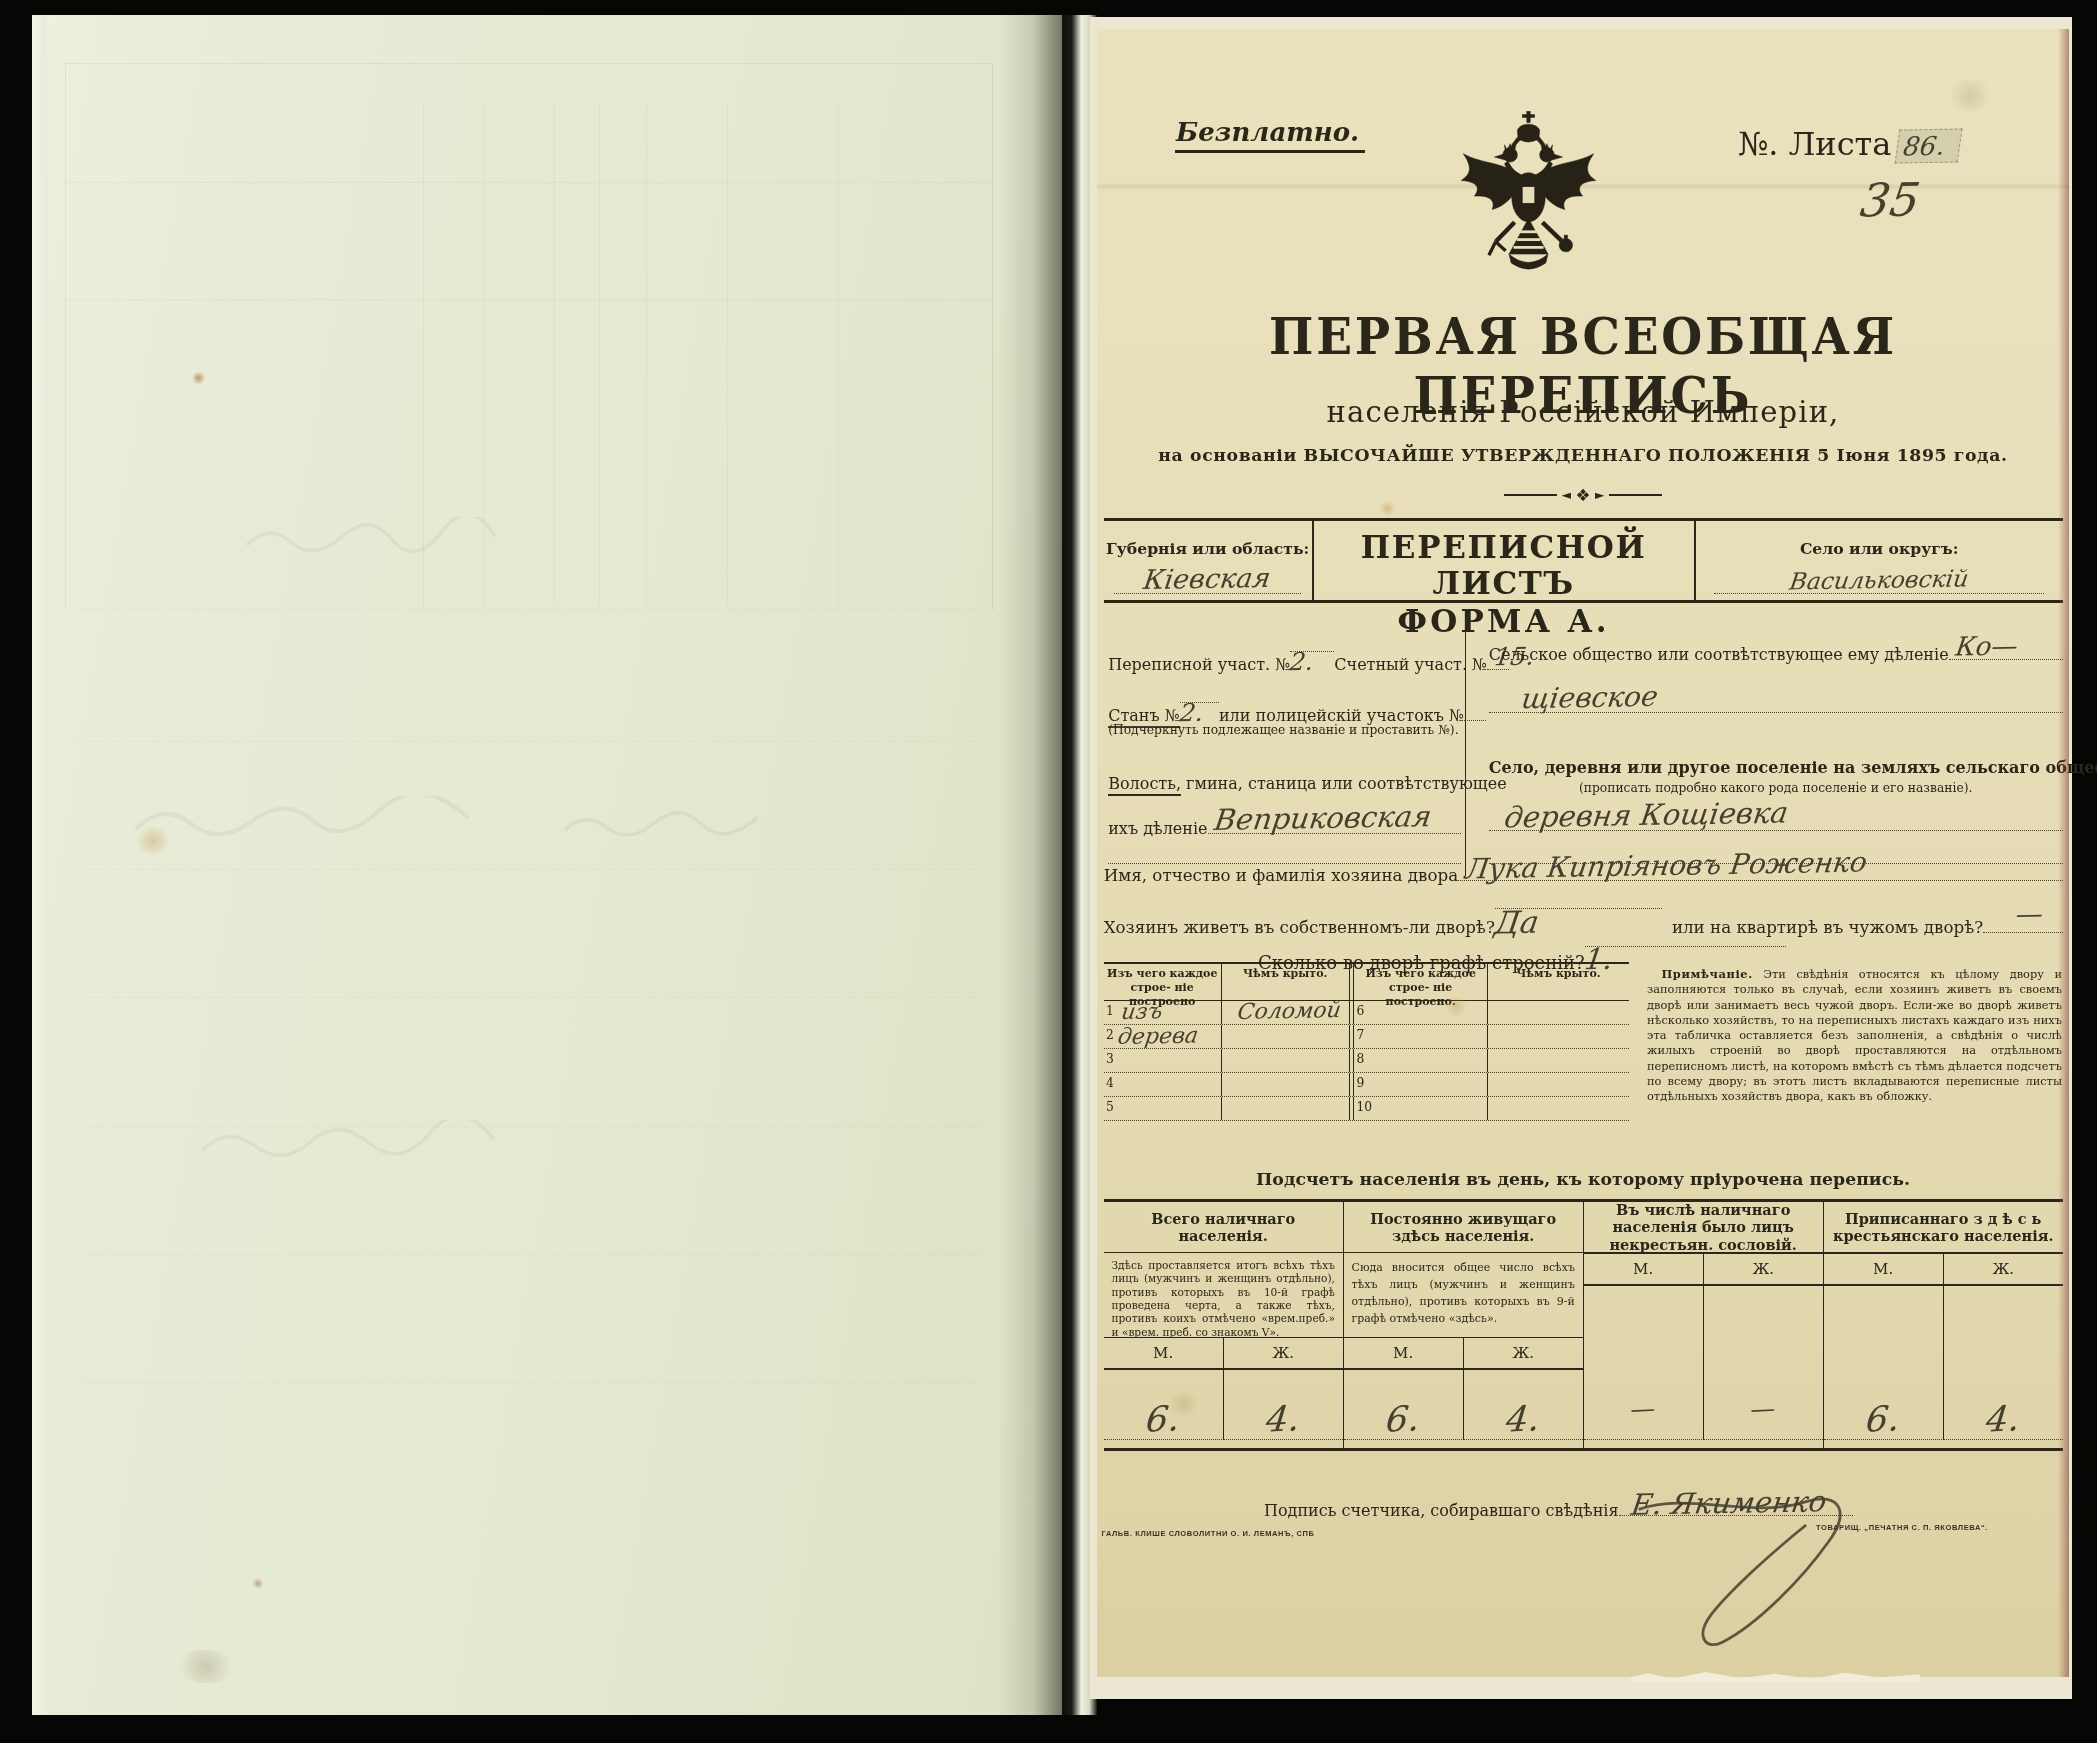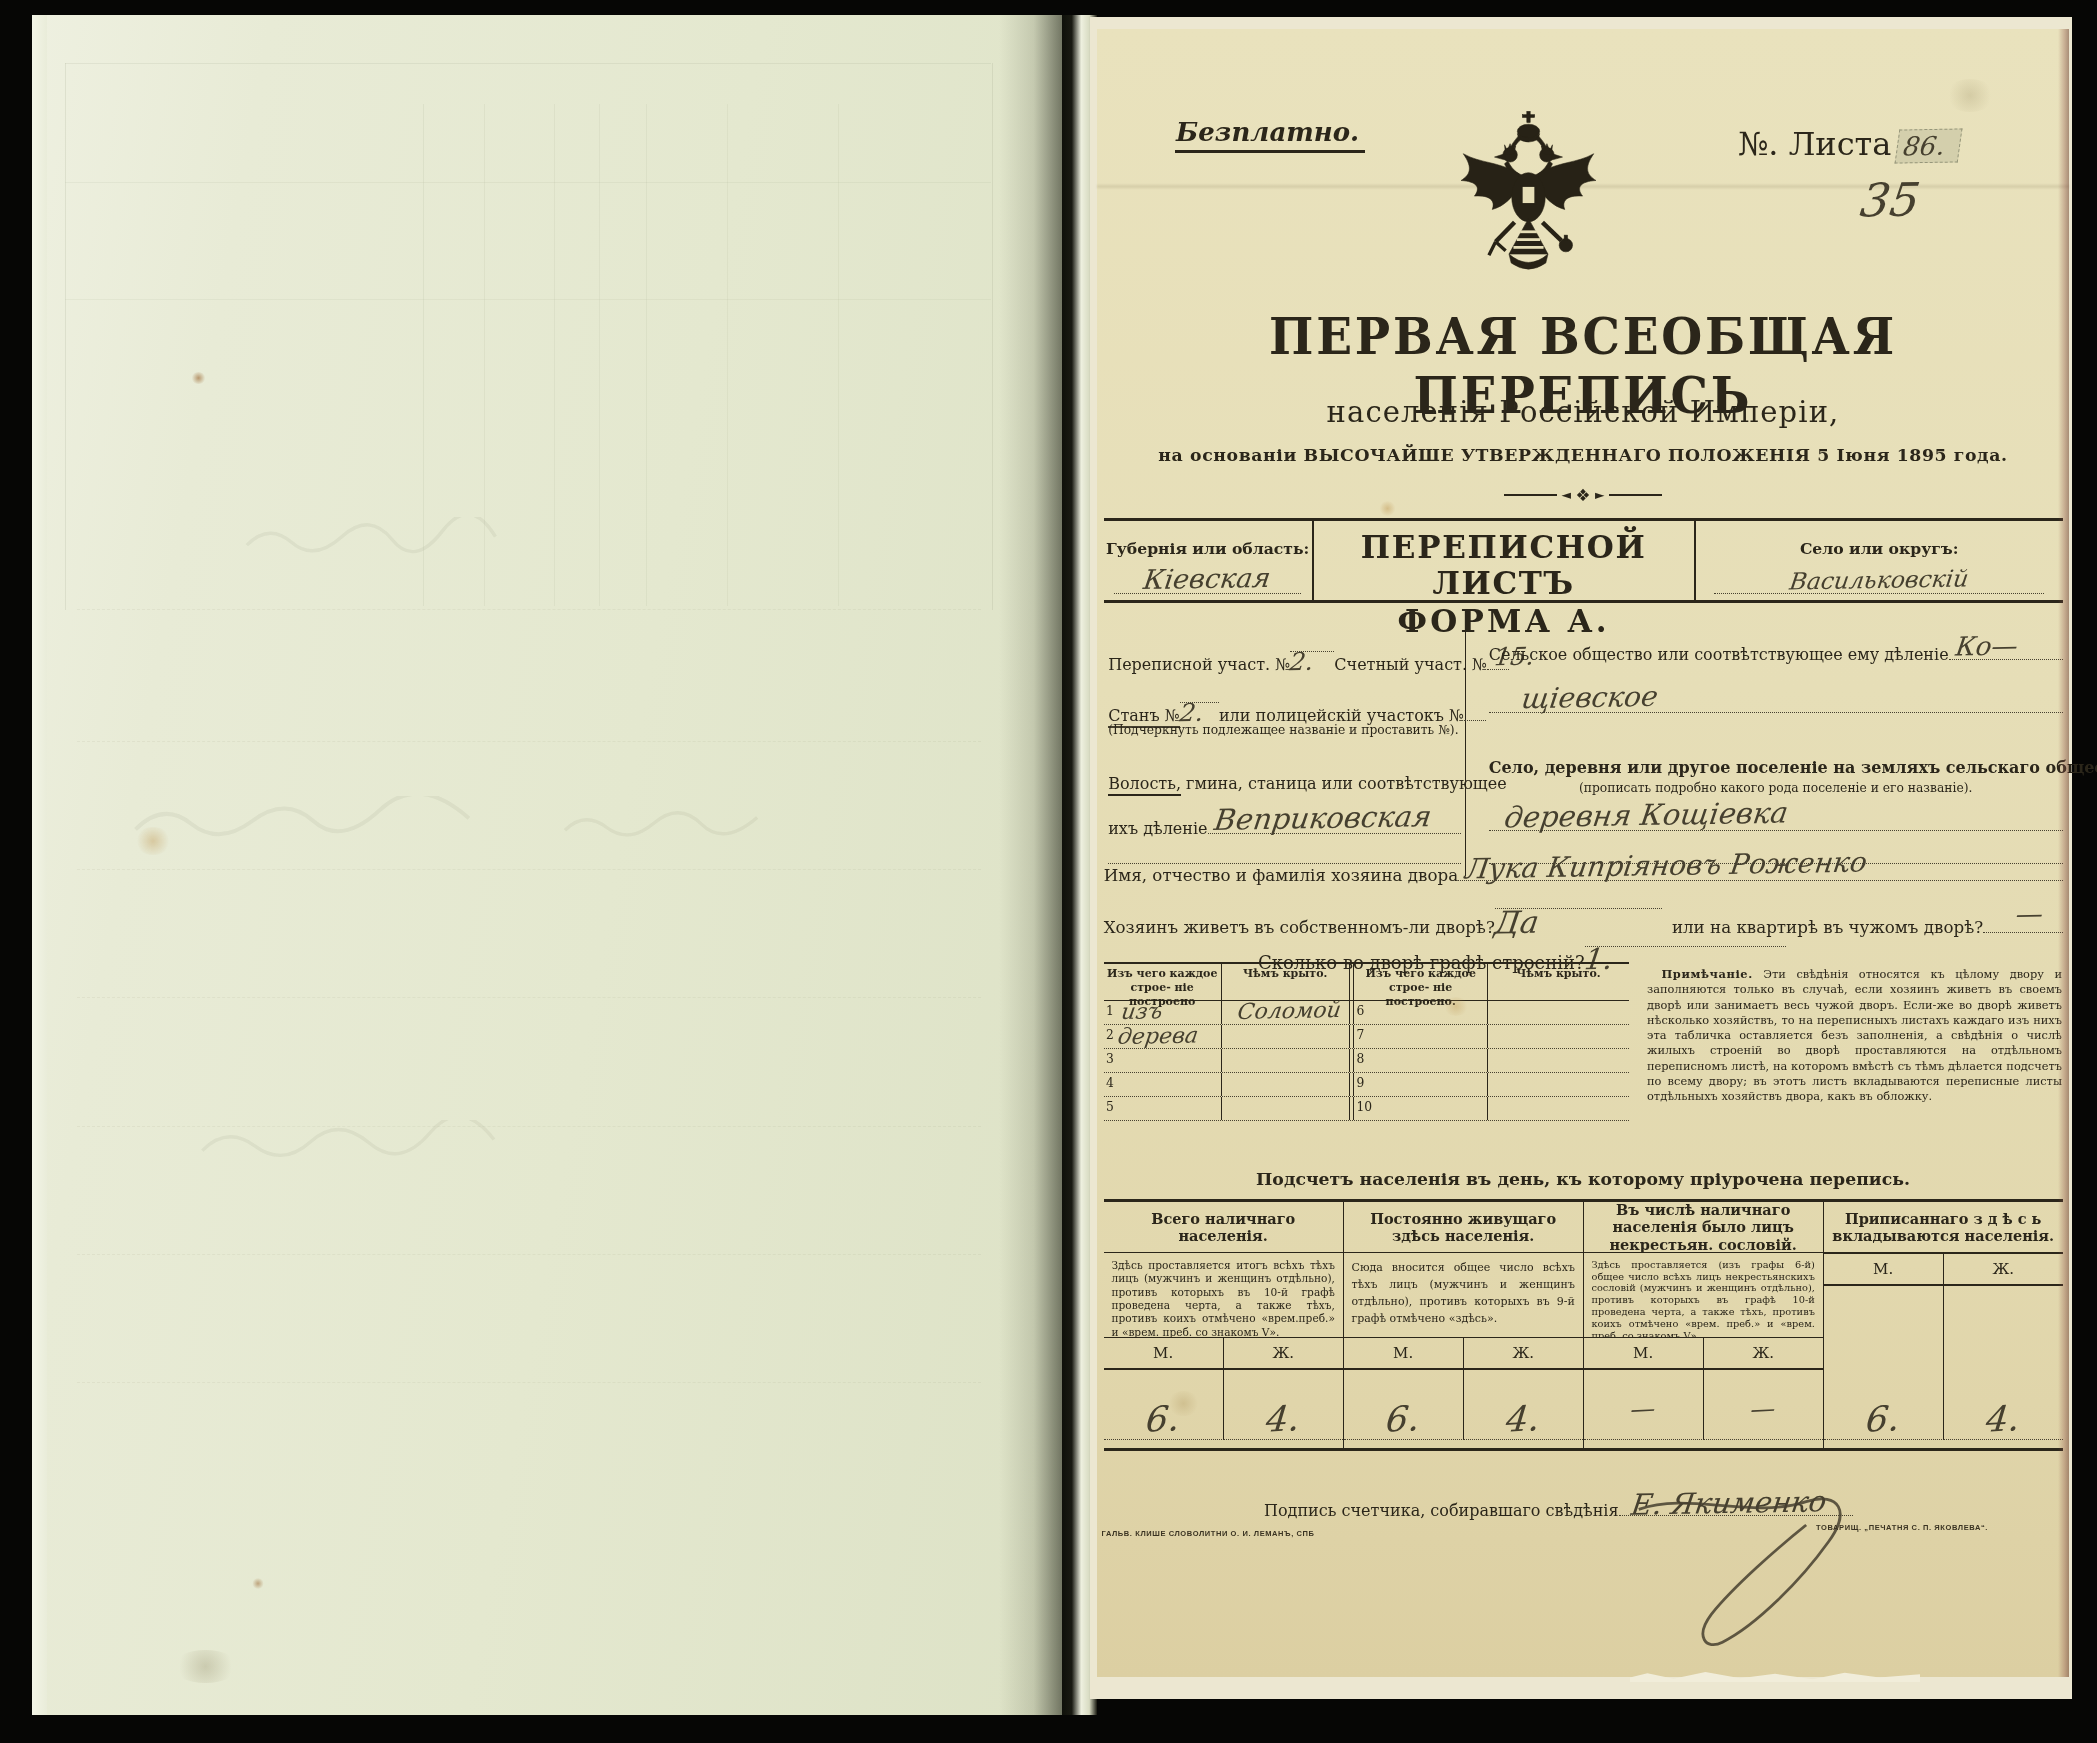--- a/index.html
+++ b/index.html
@@ -432,36 +432,35 @@
           <div>
               <span class="hw">6.</span>
             </div>
           <div>
               <span class="hw">4.</span>
             </div>
         </div>
       </div>
       <div class="sgroup">
         <div class="g-header">Въ числѣ наличнаго населенія было лицъ некрестьян. сословій.</div>
-        <div class="g-desc" style="font-size:9.8px;line-height:1.22;">Здѣсь проставляется (изъ графы 6-й) общее число всѣхъ лицъ некрестьянскихъ сословій (мужчинъ и женщинъ отдѣльно), противъ которыхъ въ графѣ 10-й проведена черта, а также тѣхъ, противъ коихъ отмѣчено «врем. преб.» и «врем. преб. со знакомъ V».</div>
         <div class="g-sub">
           <div>М.</div>
           <div>Ж.</div>
         </div>
         <div class="g-vals">
           <div>
               <span class="hw" style="font-size:24.6px;bottom:16.7px;">—</span>
             </div>
           <div>
               <span class="hw" style="font-size:24.6px;bottom:16.7px;">—</span>
             </div>
         </div>
       </div>
       <div class="sgroup">
-        <div class="g-header">Приписаннаго з д ѣ с ь вкладываются населенія.</div>
+        <div class="g-header">Приписаннаго з д ѣ с ь крестьянскаго населенія.</div>
         <div class="g-sub">
           <div>М.</div>
           <div>Ж.</div>
         </div>
         <div class="g-vals">
           <div>
               <span class="hw">6.</span>
             </div>
           <div>
               <span class="hw">4.</span>

